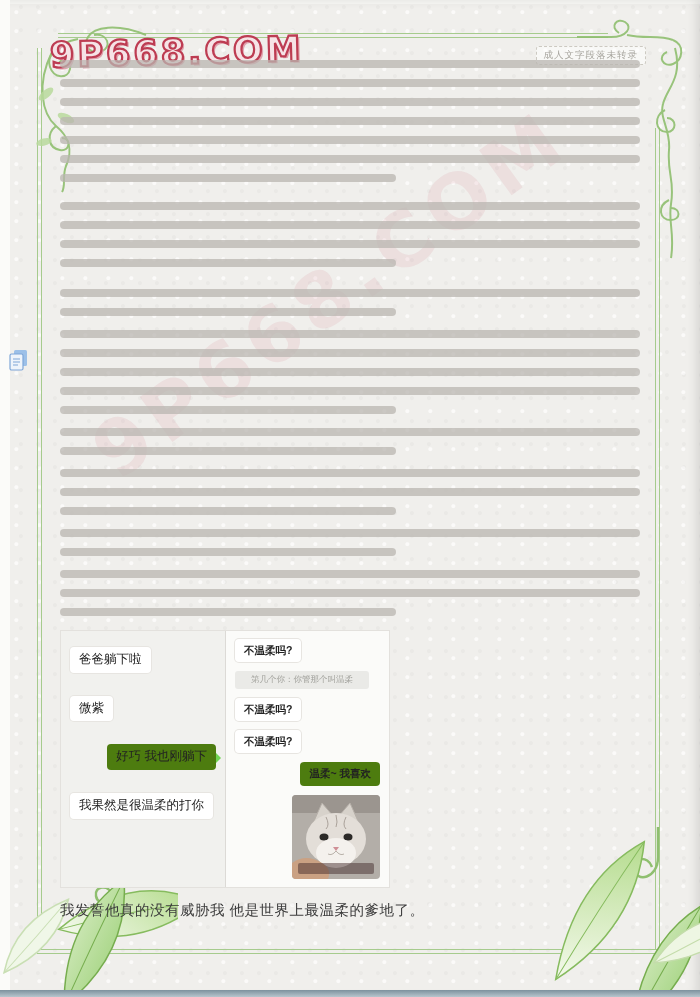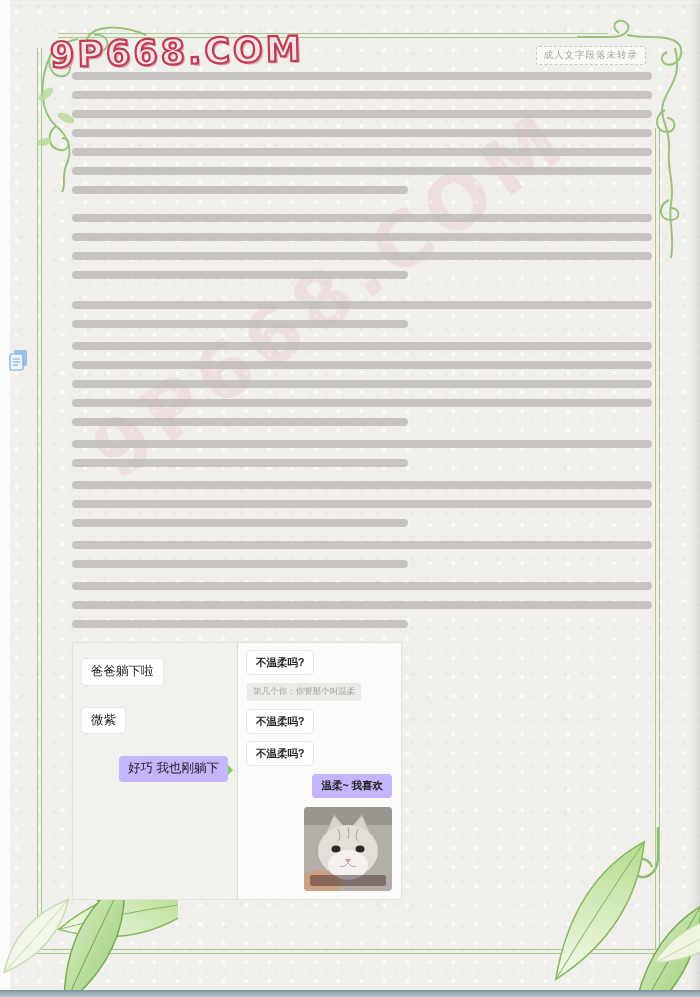--- a/index.html
+++ b/index.html
@@ -29,45 +29,45 @@
     text-shadow:2px 2px 0 #e0a3ae;transform:rotate(-1.5deg);
     font-family:"DejaVu Sans", sans-serif;
   }
   .diagonal-mark{
     position:absolute;left:-30px;top:250px;width:720px;text-align:center;
     transform:rotate(-36deg);font-size:76px;font-weight:700;letter-spacing:8px;
     color:rgba(210,115,135,0.13);font-family:"DejaVu Sans", sans-serif;white-space:nowrap;
   }
   .doc-icon{position:absolute;left:8px;top:348px;}
   
-  .content{position:absolute;left:60px;top:72px;width:580px;margin-left:12px;}
+  .content{position:absolute;left:60px;top:60px;width:580px;}
   .redaction-notice{
     position:absolute;right:54px;top:46px;font-size:9.5px;color:#a6a49d;
     border:1px dashed #ccc9c1;border-radius:3px;padding:2px 7px;
     background:rgba(255,255,255,0.55);letter-spacing:1px;
   }
   .pblock{margin-bottom:14px;}
   .pblock:nth-child(1){margin-bottom:20px;}
   .pblock:nth-child(2){margin-bottom:22px;}
   .bar{height:8px;margin-bottom:11px;background:#b9b6b0;border-radius:4px;opacity:.75;width:100%;}
   .bar:last-child{margin-bottom:0;width:58%;}
   
   .chat{width:330px;display:flex;background:#fff;border:1px solid #e3e1dd;box-sizing:border-box;margin-top:4px;}
   .chat-left{width:164px;background:#f1f1ee;padding:16px 9px 12px 9px;box-sizing:border-box;font-size:12.5px;}
   .chat-right{width:164px;background:#fbfbf9;border-left:1px solid #dcdad6;padding:8px 9px;box-sizing:border-box;font-size:10.5px;}
   .bub{display:table;max-width:132px;padding:5px 9px;border-radius:4px;background:#fff;color:#222;
        box-shadow:0 0 0 1px #e7e5e1;line-height:1.25;}
   .chat-left .bub{margin-bottom:23px;}
   .chat-right .bub{margin-bottom:9px;font-weight:bold;}
-  .bub.right{margin-left:auto;background:#c4b5fd;box-shadow:none;position:relative;text-align:right;}
+  .bub.right{margin-left:auto;background:#4d7c0f;box-shadow:none;position:relative;text-align:right;}
   .chat-left .bub.right::after{
     content:"";position:absolute;right:-5px;top:9px;border:5px solid transparent;border-left-color:#70d453;border-right:0;
   }
   .quote{display:table;font-size:8.5px;color:#a0a09b;background:#eaeae7;border-radius:3px;
-         padding:3px 6px;margin-bottom:9px;max-width:140px;white-space:nowrap;overflow:hidden;}
+         padding:3px 16px;margin-bottom:9px;max-width:140px;white-space:nowrap;overflow:hidden;}
   .cat{width:88px;height:84px;margin-left:auto;border-radius:4px;overflow:hidden;line-height:0;}
   .closing{font-size:14.5px;color:#3c3c3c;margin-top:13px;letter-spacing:0.5px;}
   .bottom-bar{position:absolute;left:0;bottom:0;width:700px;height:7px;
     background:linear-gradient(#7d919d,#b7c5cd);}
 </style>
 </head>
 <body>
 
 <div class="page">
 
@@ -200,20 +200,21 @@
           <div class="bar"></div>
           <div class="bar"></div>
         </div>
       </div>
 
     <div class="chat">
       <div class="chat-left">
           <div class="bub left">爸爸躺下啦</div>
           <div class="bub left">微紫</div>
           <div class="bub right">好巧 我也刚躺下</div>
+          <div class="bub left">我果然是很温柔的打你</div>
         </div>
       <div class="chat-right">
           <div class="bub left">不温柔吗?</div>
           <div class="quote">第几个你：你管那个叫温柔</div>
           <div class="bub left">不温柔吗?</div>
           <div class="bub left">不温柔吗?</div>
           <div class="bub right">温柔~ 我喜欢</div>
           <div class="cat">
     <svg width="88" height="84" viewBox="0 0 88 84">
       <rect width="88" height="84" fill="#b3aea8"></rect>
@@ -227,16 +228,17 @@
       <ellipse cx="44" cy="58" rx="20" ry="15" fill="#f4f1ed"></ellipse>
       <path d="M41 52 h6 l-3 4 z" fill="#cf8f96"></path>
       <path d="M44 56 q-4 5 -8 3 M44 56 q4 5 8 3" stroke="#b9b2aa" fill="none"></path>
       <path d="M0 84 L0 68 Q14 58 30 68 Q40 74 36 84 Z" fill="#caa183"></path>
       <rect x="6" y="68" width="76" height="11" rx="2" fill="rgba(70,45,45,0.5)"></rect>
     </svg>
   </div>
         </div>
     </div>
 
+    <div class="closing">我发誓他真的没有威胁我 他是世界上最温柔的爹地了。</div>
   </div>
 
   <div class="bottom-bar"></div>
 </div>
 
 </body></html>

